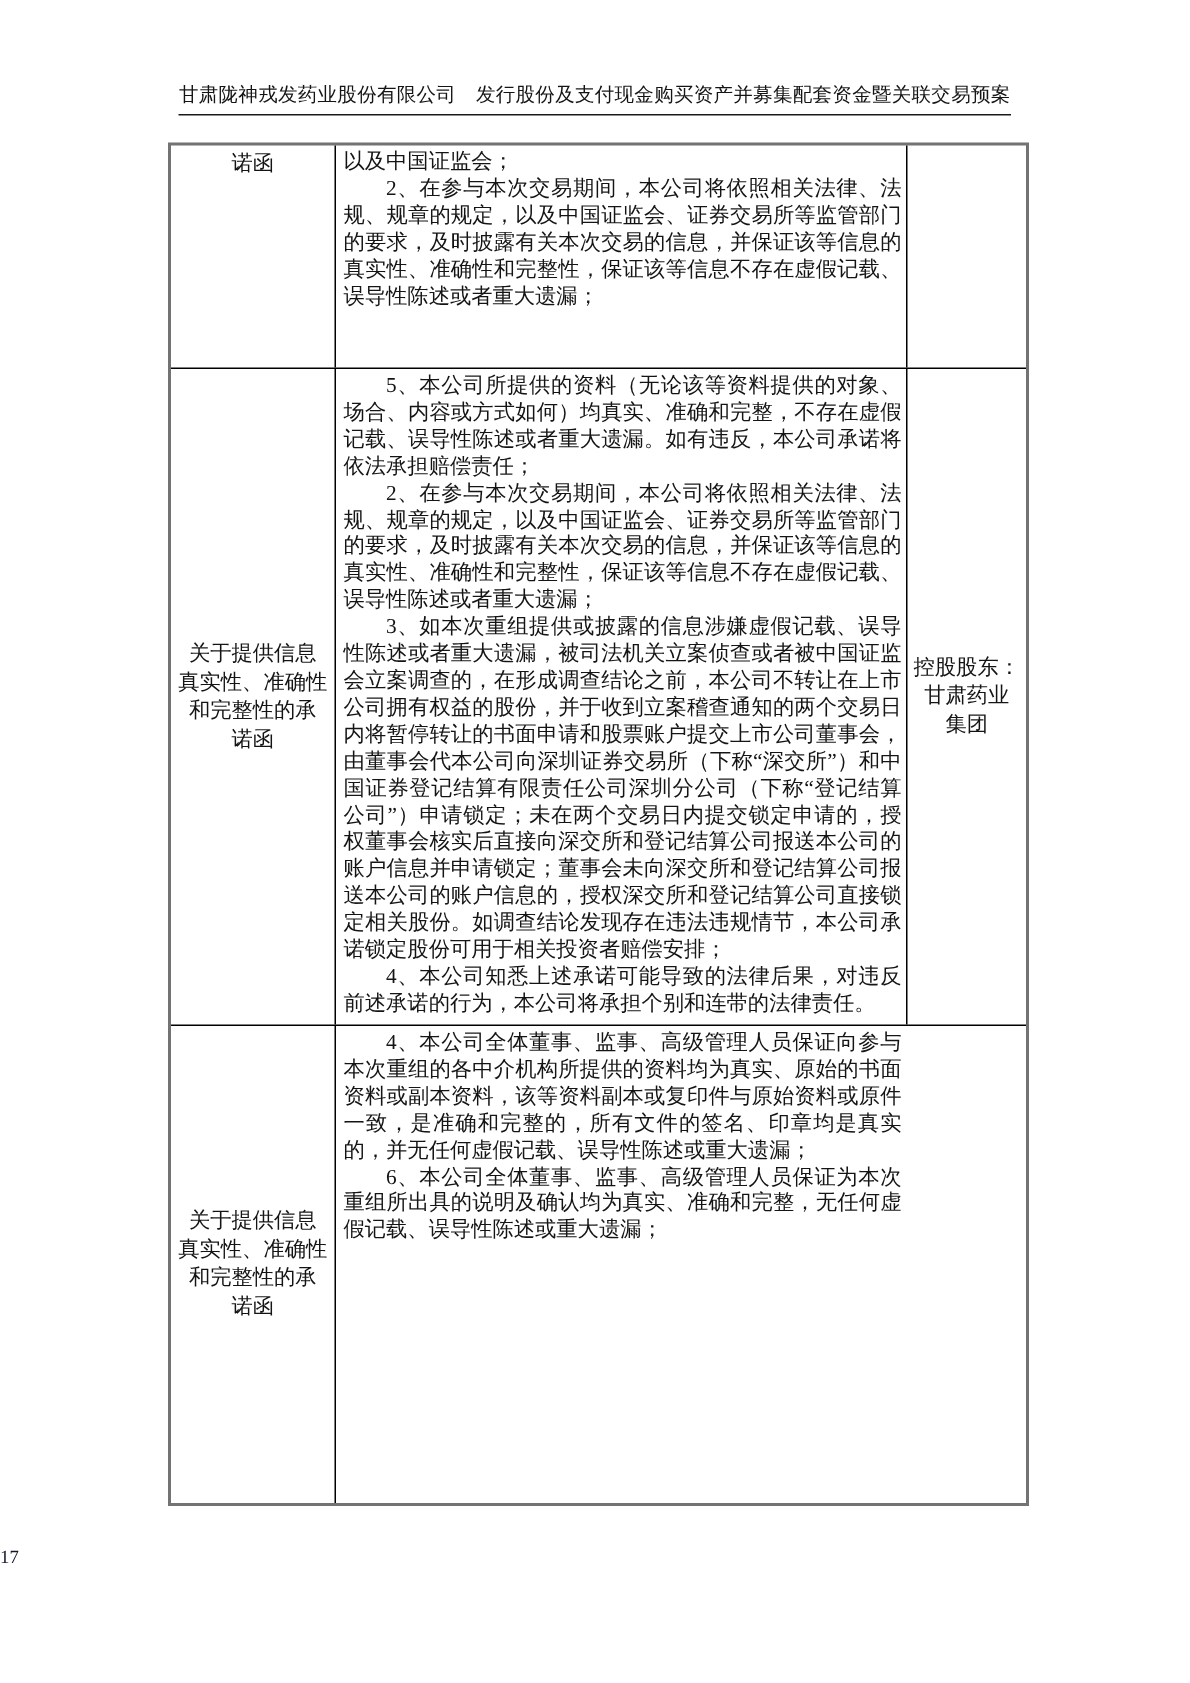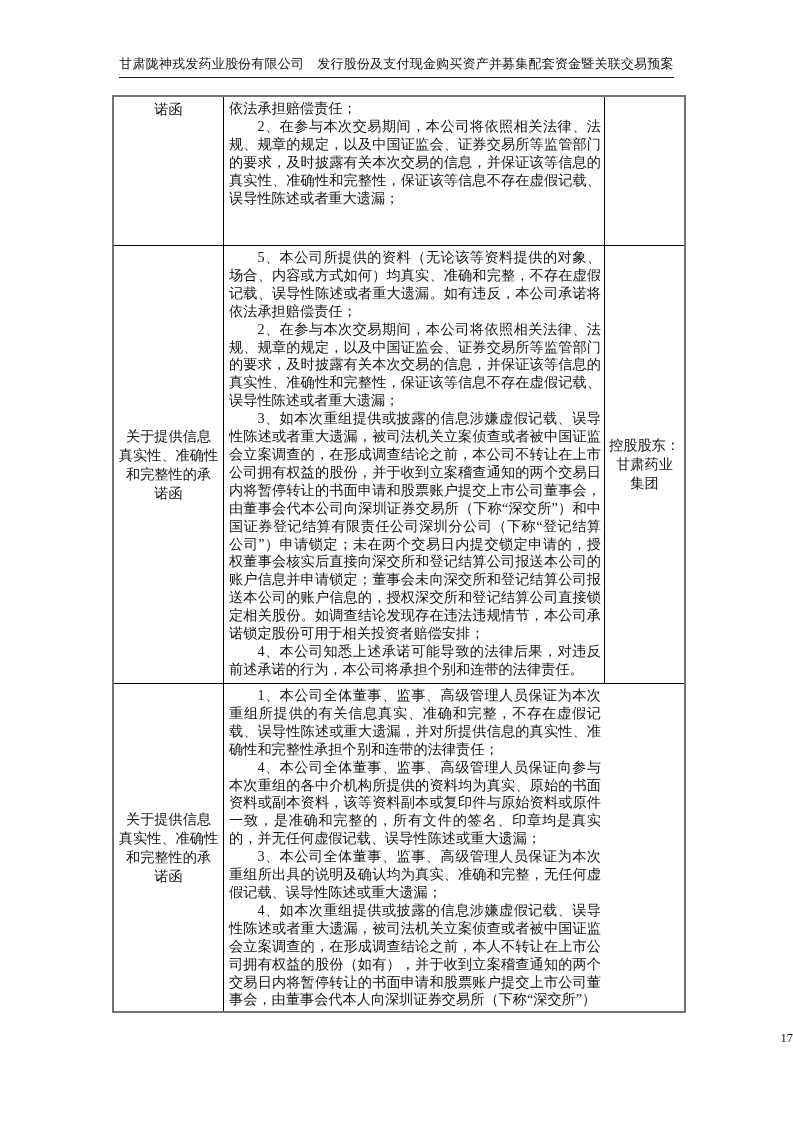--- a/index.html
+++ b/index.html
@@ -95,42 +95,42 @@
     font-size: 14.2px;
     line-height: 19px;
     padding: 2px 3px;
   }
   
   .footer {
     position: absolute;
     top: 1031px;
     left: 0;
     right: 0;
-    text-align: right;
+    text-align: left;
     font-size: 12.5px;
     color: #0f172a;
   }
 </style>
 </head>
 <body>
 
 <div class="page">
 
   <div class="header">
     <span class="header-title">甘肃陇神戎发药业股份有限公司　发行股份及支付现金购买资产并募集配套资金暨关联交易预案</span>
   </div>
 
   <div class="commit-table">
 
     <div class="trow row-1">
       <div class="cell label-cell top">
         <span>诺函</span>
       </div>
       <div class="cell content-cell">
-        <p class="noindent">依法承担赔偿责任；</p>
+        <p class="noindent">以及中国证监会；</p>
         <p>2、在参与本次交易期间，本公司将依照相关法律、法规、规章的规定，以及中国证监会、证券交易所等监管部门的要求，及时披露有关本次交易的信息，并保证该等信息的真实性、准确性和完整性，保证该等信息不存在虚假记载、误导性陈述或者重大遗漏；</p>
       </div>
       <div class="cell party-cell">
         <span></span>
       </div>
     </div>
 
     <div class="trow row-2">
       <div class="cell label-cell">
         <span>关于提供信息
@@ -152,24 +152,22 @@
     </div>
 
     <div class="trow row-3">
       <div class="cell label-cell">
         <span>关于提供信息
 真实性、准确性
 和完整性的承
 诺函</span>
       </div>
       <div class="cell content-cell">
-        <p>1、本公司全体董事、监事、高级管理人员保证为本次重组所提供的有关信息真实、准确和完整，不存在虚假记载、误导性陈述或重大遗漏，并对所提供信息的真实性、准确性和完整性承担个别和连带的法律责任；</p>
         <p>4、本公司全体董事、监事、高级管理人员保证向参与本次重组的各中介机构所提供的资料均为真实、原始的书面资料或副本资料，该等资料副本或复印件与原始资料或原件一致，是准确和完整的，所有文件的签名、印章均是真实的，并无任何虚假记载、误导性陈述或重大遗漏；</p>
-        <p>3、本公司全体董事、监事、高级管理人员保证为本次重组所出具的说明及确认均为真实、准确和完整，无任何虚假记载、误导性陈述或重大遗漏；</p>
-        <p>4、如本次重组提供或披露的信息涉嫌虚假记载、误导性陈述或者重大遗漏，被司法机关立案侦查或者被中国证监会立案调查的，在形成调查结论之前，本人不转让在上市公司拥有权益的股份（如有），并于收到立案稽查通知的两个交易日内将暂停转让的书面申请和股票账户提交上市公司董事会，由董事会代本人向深圳证券交易所（下称“深交所”）</p>
+        <p>6、本公司全体董事、监事、高级管理人员保证为本次重组所出具的说明及确认均为真实、准确和完整，无任何虚假记载、误导性陈述或重大遗漏；</p>
       </div>
     </div>
 
   </div>
 
   <div class="footer">
     <span>17</span>
   </div>
 
 </div>

